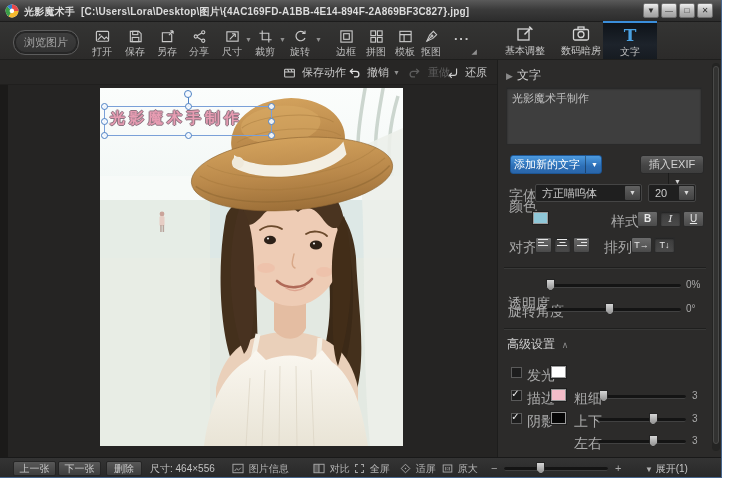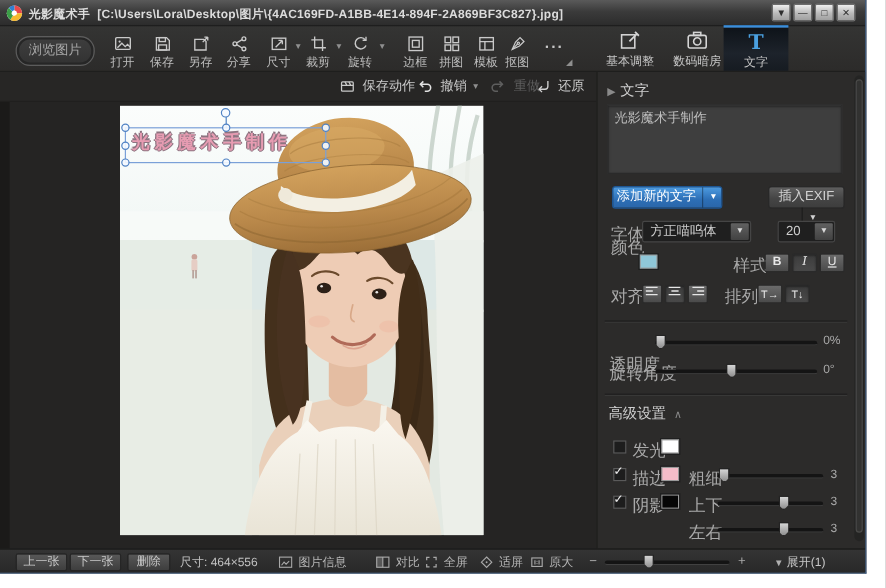--- a/index.html
+++ b/index.html
@@ -396,21 +396,21 @@
     <textarea id="text-area" spellcheck="false" style="">光影魔术手制作</textarea>
 
     <div class="btn-blue" style="left:12px;top:95px;width:92px;height:19px;line-height:17px;">
       <span>添加新的文字</span><span class="btn-caret">▼</span>
     </div>
     <div class="btn-gray" style="left:142px;top:95px;width:64px;height:19px;line-height:17px;">
       <span>插入EXIF</span><span class="btn-caret">▼</span>
     </div>
 
     <span class="plabel" style="left:11px;top:127px;">字体</span>
-    <div class="dropdown" style="left:37px;top:124px;width:91px;">
+    <div class="dropdown" style="left:37px;top:124px;width:107px;">
       <span>方正喵呜体</span>
       <span class="dbtn">▼</span>
     </div>
     <div class="dropdown" style="left:150px;top:124px;width:48px;">
       <span>20</span>
       <span class="dbtn">▼</span>
     </div>
 
     <span class="plabel" style="left:11px;top:138px;">颜色</span>
     <div class="swatch" style="left: 35px; top: 152px; background: rgb(143, 199, 216);"></div>

